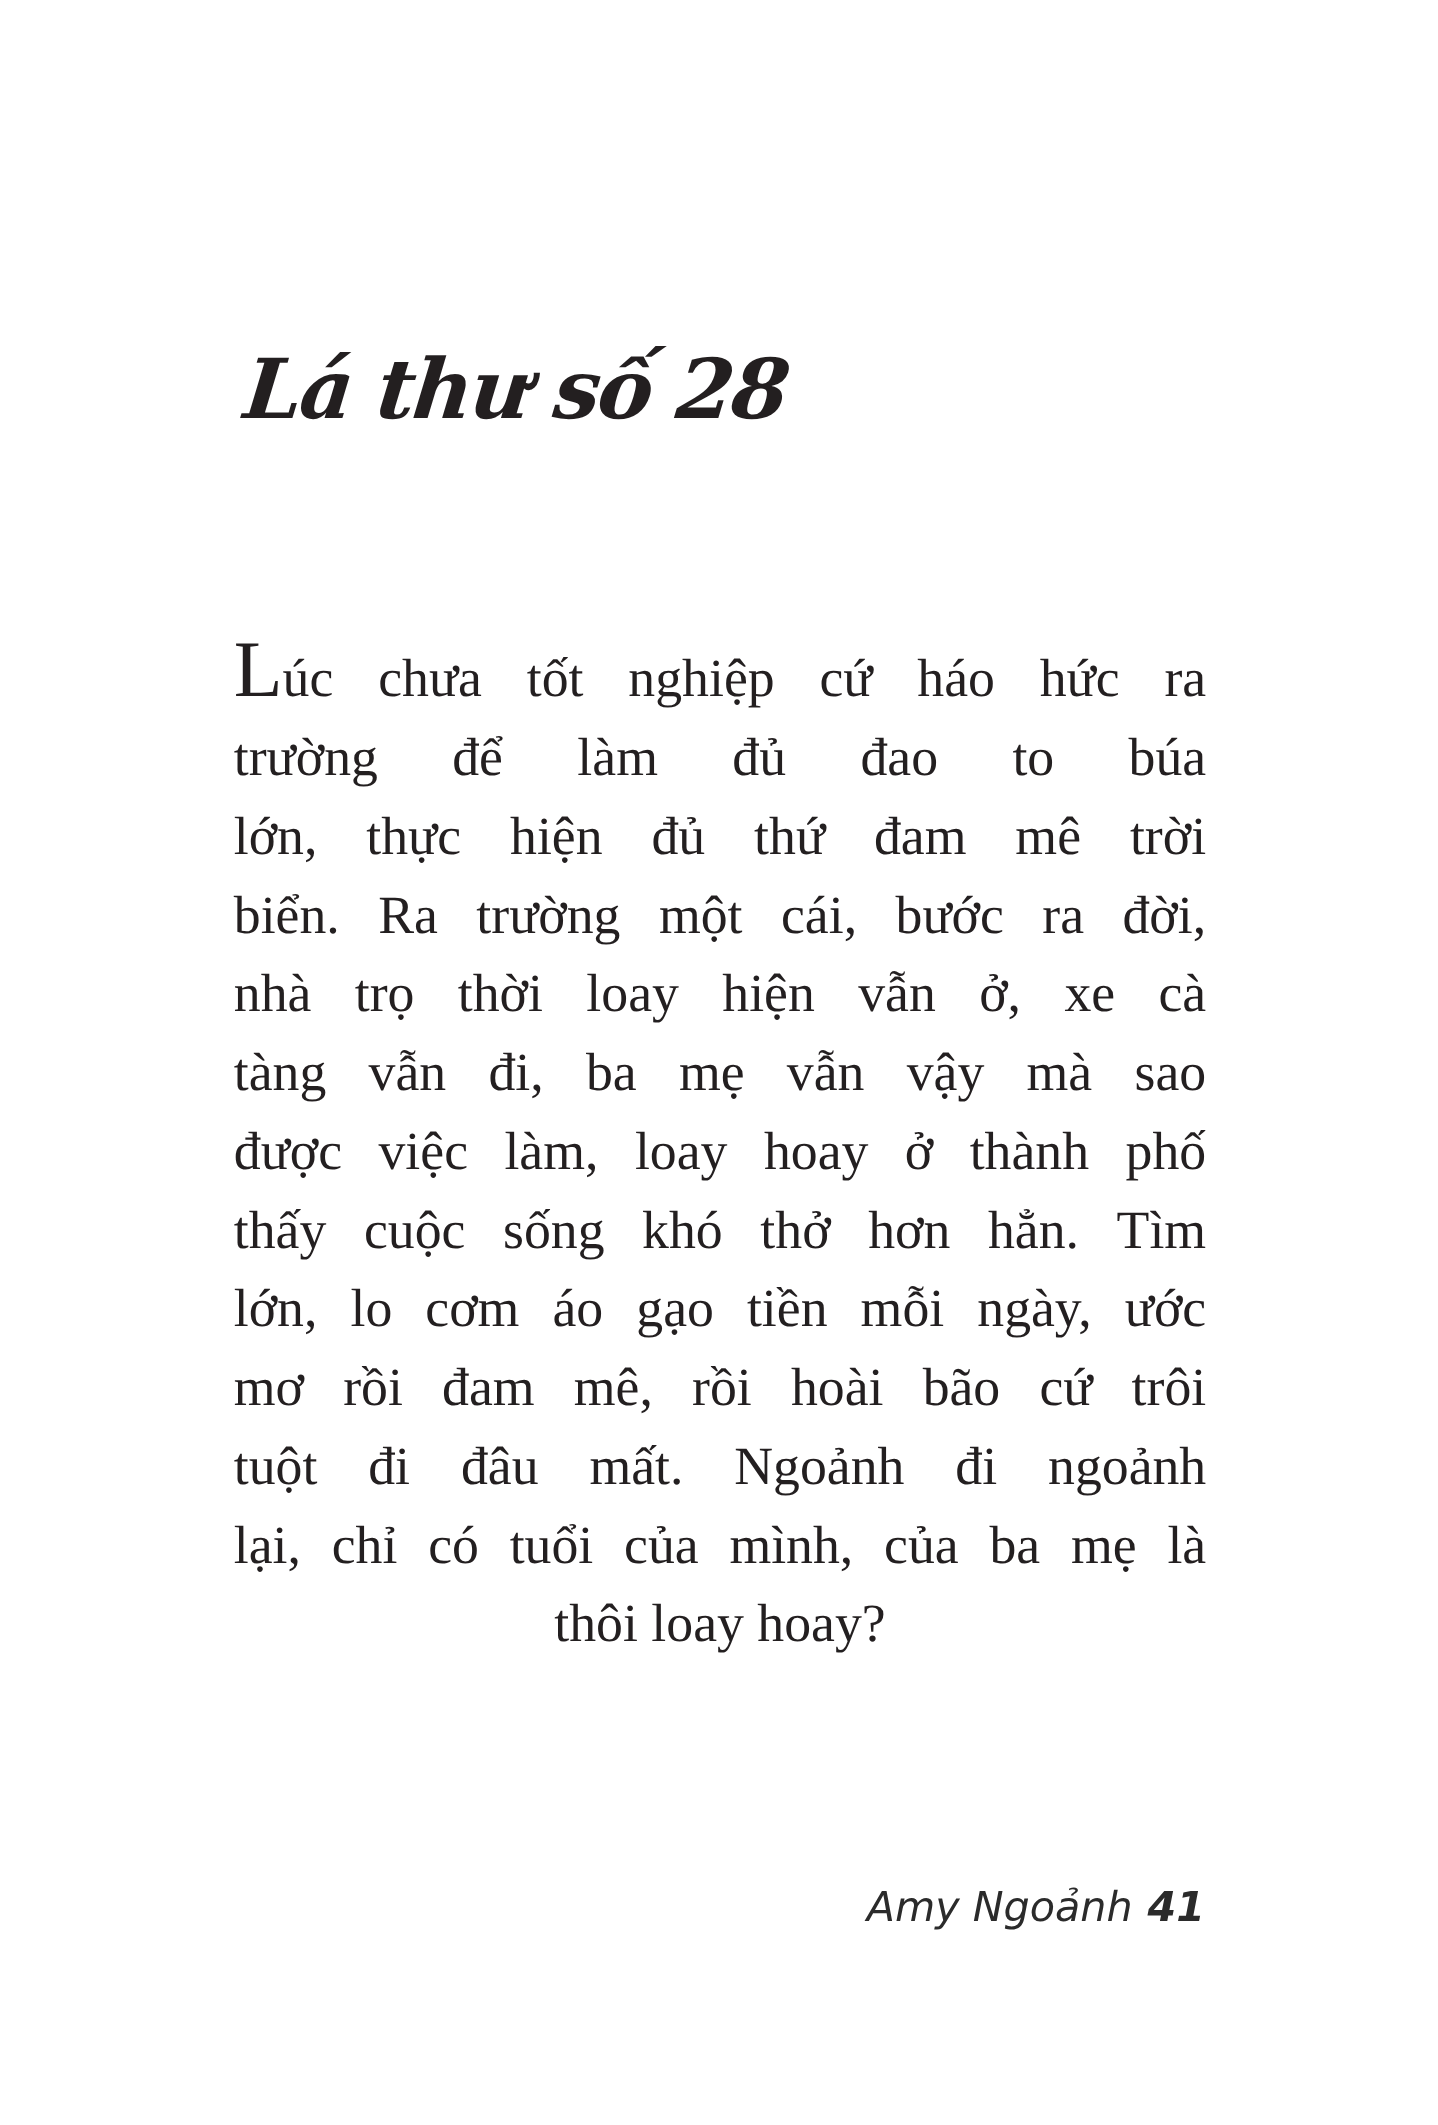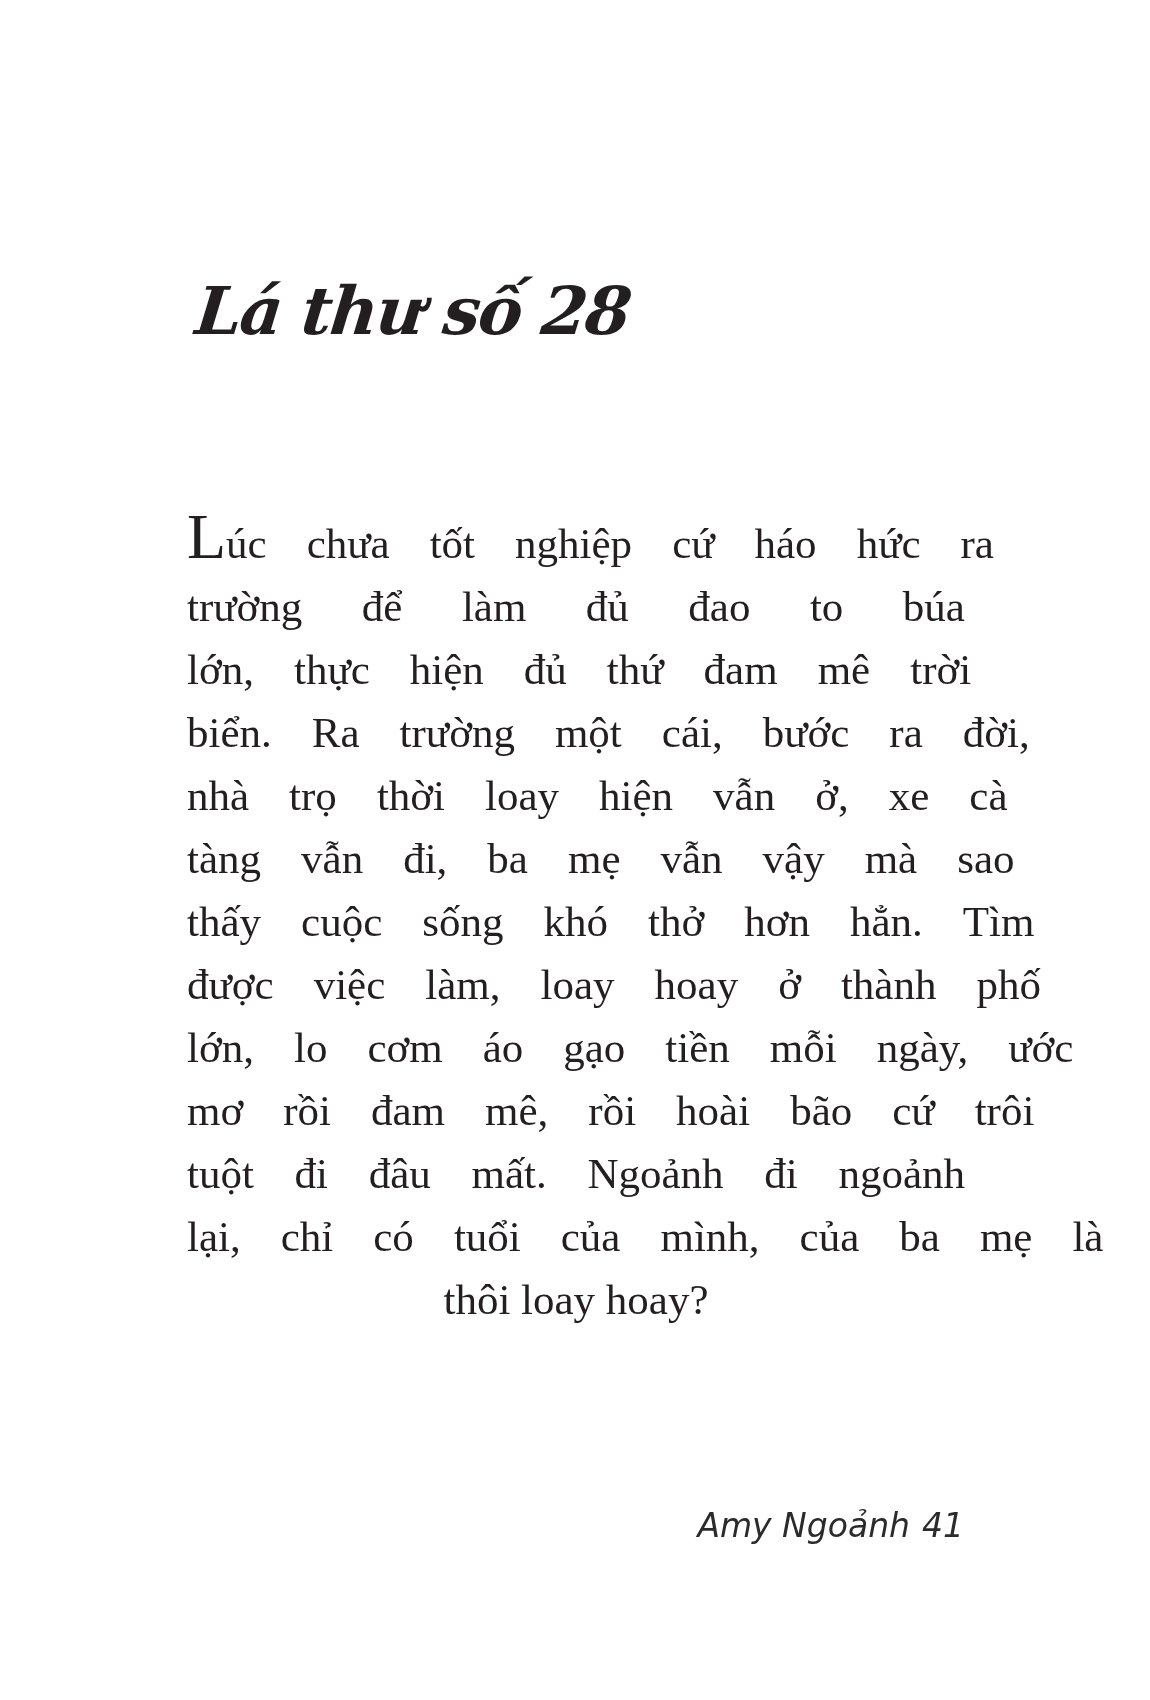--- a/index.html
+++ b/index.html
@@ -28,21 +28,21 @@
     white-space: nowrap;
   }
   .body-text {
     position: absolute;
     left: 187px; top: 512px;
     width: 778px;
     font-size: 43px;
     line-height: 63px;
     color: #231f20;
   }
-  .line { height: 63px; gap: 40px; }
+  .line { height: 63px; }
   .jline {
     display: flex;
     justify-content: space-between;
     align-items: baseline;
   }
   .jline span { white-space: nowrap; }
   .initial {
     font-size: 64px;
     line-height: 0;
   }
@@ -53,21 +53,21 @@
     position: absolute;
     top: 1506px;
     right: 186px;
     font-family: "DejaVu Sans", sans-serif;
     font-style: italic;
     font-size: 33px;
     color: #2b2b2b;
     white-space: nowrap;
   }
   .page-footer .pnum {
-    font-weight: 400;
+    font-weight: 700;
     margin-left: 12px;
   }
 </style>
 </head>
 <body>
 
 <div class="page">
 
   <div class="chapter-title">Lá thư số 28</div>
 
@@ -129,38 +129,38 @@
         <span>vẫn</span>
         <span>đi,</span>
         <span>ba</span>
         <span>mẹ</span>
         <span>vẫn</span>
         <span>vậy</span>
         <span>mà</span>
         <span>sao</span>
       </div>
     <div class="line jline">
+        <span>được</span>
+        <span>việc</span>
+        <span>làm,</span>
+        <span>loay</span>
+        <span>hoay</span>
+        <span>ở</span>
+        <span>thành</span>
+        <span>phố</span>
+      </div>
+    <div class="line jline">
         <span>thấy</span>
         <span>cuộc</span>
         <span>sống</span>
         <span>khó</span>
         <span>thở</span>
         <span>hơn</span>
         <span>hẳn.</span>
         <span>Tìm</span>
-      </div>
-    <div class="line jline">
-        <span>được</span>
-        <span>việc</span>
-        <span>làm,</span>
-        <span>loay</span>
-        <span>hoay</span>
-        <span>ở</span>
-        <span>thành</span>
-        <span>phố</span>
       </div>
     <div class="line jline">
         <span>lớn,</span>
         <span>lo</span>
         <span>cơm</span>
         <span>áo</span>
         <span>gạo</span>
         <span>tiền</span>
         <span>mỗi</span>
         <span>ngày,</span>

